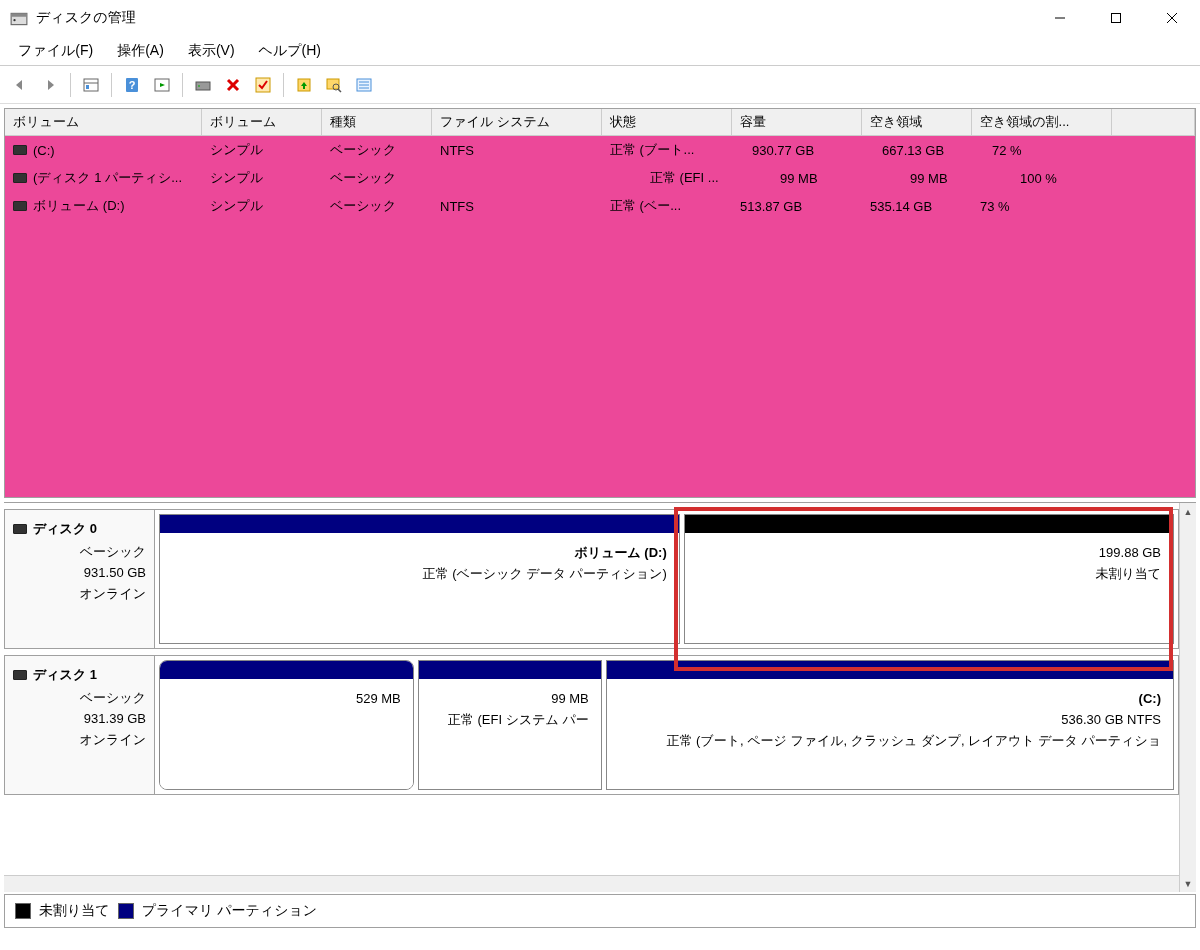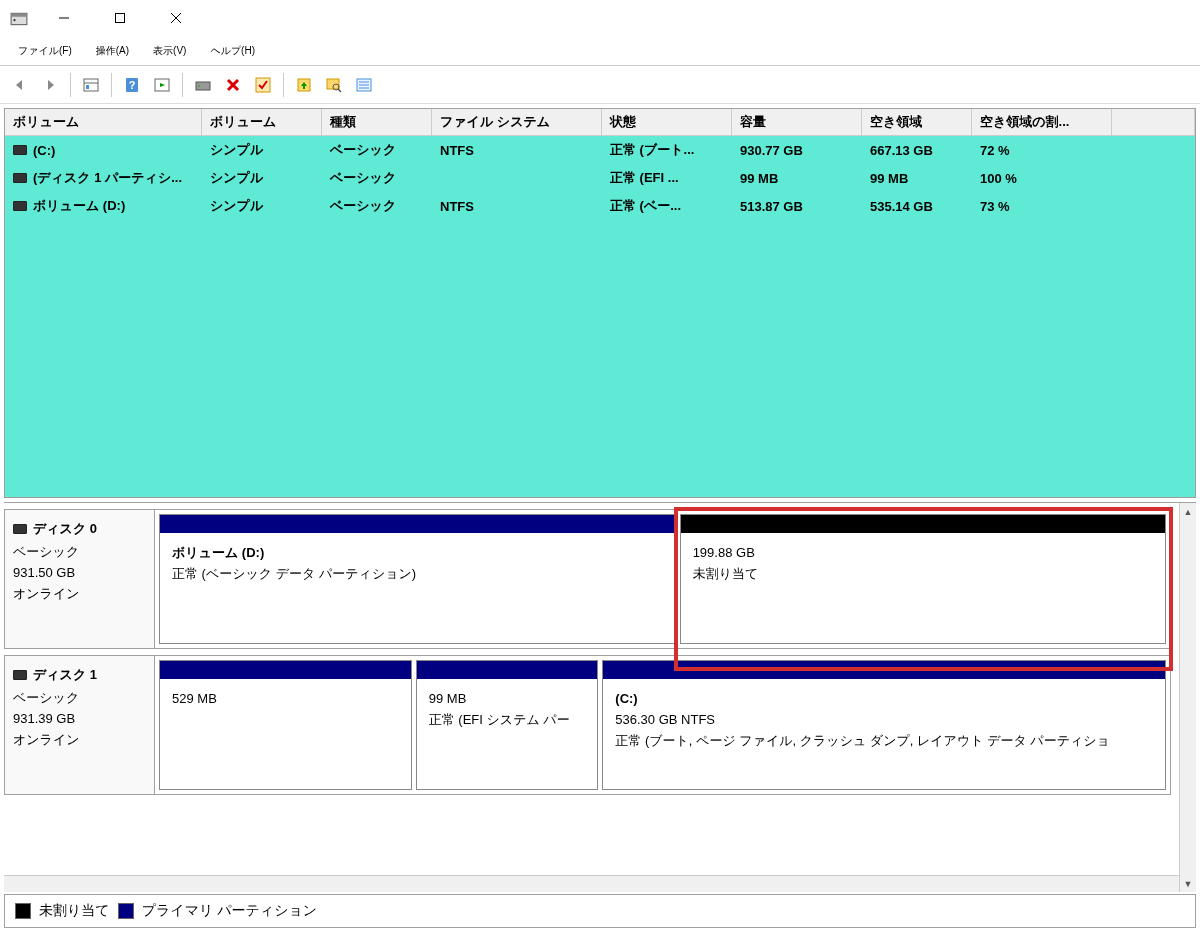--- a/index.html
+++ b/index.html
@@ -7,29 +7,29 @@
 
 
 .titlebar { height: 36px; display: flex; align-items: center; padding: 0 0 0 10px; background: #fff; }
 .titlebar .app-icon { width: 16px; height: 16px; margin-right: 10px; }
 .titlebar .title { flex: 1; font-size: 14px; }
 .titlebar .win-controls { display: flex; }
 .win-btn { width: 56px; height: 36px; display: flex; align-items: center; justify-content: center; cursor: default; }
 
 
 .menubar { height: 30px; display: flex; align-items: stretch; padding: 0 6px; background: #fff; border-bottom: 1px solid #ccc; }
-.menu-item { padding: 0 12px; display: flex; align-items: center; cursor: default; font-size: 10px; }
+.menu-item { padding: 0 12px; display: flex; align-items: center; cursor: default; font-size: 14px; }
 
 
 .toolbar { height: 38px; display: flex; align-items: center; padding: 0 6px; gap: 2px; background: #fff; border-bottom: 1px solid #ddd; }
 .tbtn { width: 28px; height: 28px; display: flex; align-items: center; justify-content: center; cursor: default; }
 .tsep { width: 1px; height: 24px; background: #ccc; margin: 0 4px; }
 
 
-.vol-table { border: 1px solid #a0a0a0; margin: 4px; height: 390px; overflow: auto; background: #5eead4; font-weight: bold; }
+.vol-table { border: 1px solid #a0a0a0; margin: 4px; height: 390px; overflow: auto; background: #ec4899; }
 .vol-header { display: flex; background: #f0f0f0; border-bottom: 1px solid #ccc; }
 .vol-header .col { border-right: 1px solid #ccc; padding: 4px 8px; font-size: 13px; white-space: nowrap; overflow: hidden; text-overflow: ellipsis; position: relative; }
 .vol-row { display: flex; padding: 3px 0; }
 .vol-row .col { padding: 2px 8px; white-space: nowrap; overflow: hidden; text-overflow: ellipsis; display: flex; align-items: center; gap: 6px; }
 .disk-ico { width: 14px; height: 10px; background: #333; border: 1px solid #222; border-radius: 1px; display: inline-block; }
 
 
 .disk-area { border-top: 1px solid #a0a0a0; margin: 0 4px; position: relative; background: #fff; }
 .disk-row { display: flex; border: 1px solid #a0a0a0; margin-bottom: 6px; background: #fff; min-height: 140px; }
 .disk-label { width: 150px; padding: 10px 8px; border-right: 1px solid #a0a0a0; background: #f9f9f9; }
@@ -61,20 +61,21 @@
 <body>
 
 <div class="titlebar">
   <span class="app-icon">
     <svg class="ico" viewBox="0 0 16 16">
         <rect x="1" y="3" width="14" height="10" fill="#ddd" stroke="#666"></rect>
         <rect x="1" y="3" width="14" height="3" fill="#888"></rect>
         <circle cx="4" cy="9" r="1" fill="#333"></circle>
       </svg>
   </span>
+  <span class="title">ディスクの管理</span>
   <div class="win-controls">
     <div class="win-btn">
         <svg width="12" height="12">
           <line x1="1" y1="6" x2="11" y2="6" stroke="#000" stroke-width="1"></line>
         </svg>
       </div>
     <div class="win-btn">
         <svg width="12" height="12">
           <rect x="1.5" y="1.5" width="9" height="9" fill="none" stroke="#000" stroke-width="1"></rect>
         </svg>
@@ -185,33 +186,33 @@
   <div id="vol-rows">
       <div class="vol-row">
         <div class="col" style="width: 197px;">
           <span class="disk-ico"></span>
           <span>(C:)</span>
         </div>
         <div class="col" style="width: 120px;">シンプル</div>
         <div class="col" style="width: 110px;">ベーシック</div>
         <div class="col" style="width: 170px;">NTFS</div>
         <div class="col" style="width: 130px; text-align: right;">正常 (ブート...</div>
-        <div class="col" style="width: 130px;">930.77 GB</div>
+        <div class="col" style="width: 130px; margin-left: 12px;">930.77 GB</div>
         <div class="col" style="width: 110px;">667.13 GB</div>
         <div class="col" style="width: 140px; text-align: center;">72 %</div>
       </div>
       <div class="vol-row">
         <div class="col" style="width: 197px;">
           <span class="disk-ico"></span>
           <span>(ディスク 1 パーティシ...</span>
         </div>
         <div class="col" style="width: 120px;">シンプル</div>
         <div class="col" style="width: 110px;">ベーシック</div>
         <div class="col" style="width: 170px;"></div>
-        <div class="col" style="width: 130px;">正常 (EFI ...</div>
+        <div class="col" style="width: 130px; margin-left: 40px;">正常 (EFI ...</div>
         <div class="col" style="width: 130px;">99 MB</div>
         <div class="col" style="width: 110px;">99 MB</div>
         <div class="col" style="width: 140px;">100 %</div>
       </div>
       <div class="vol-row">
         <div class="col" style="width: 197px;">
           <span class="disk-ico"></span>
           <span>ボリューム (D:)</span>
         </div>
         <div class="col" style="width: 120px;">シンプル</div>
@@ -219,21 +220,21 @@
         <div class="col" style="width: 170px;">NTFS</div>
         <div class="col" style="width: 130px;">正常 (ベー...</div>
         <div class="col" style="width: 130px;">513.87 GB</div>
         <div class="col" style="width: 110px;">535.14 GB</div>
         <div class="col" style="width: 140px;">73 %</div>
       </div>
     </div>
 </div>
 
 <div class="disk-area" style="position:relative; height:390px;">
-  <div style="position:absolute; inset:0 17px 17px 0; overflow:hidden; padding:6px 8px 0 0;" id="disk-rows">
+  <div style="position:absolute; inset:0 17px 17px 0; overflow:hidden; padding:6px 0 0 0;text-align:right;" id="disk-rows">
       <div class="disk-row">
         <div class="disk-label">
           <div class="dname">
             <span class="disk-ico"></span>
             <span>ディスク 0</span>
           </div>
           <div class="dline">ベーシック</div>
           <div class="dline">931.50 GB</div>
           <div class="dline">オンライン</div>
         </div>
@@ -258,21 +259,21 @@
         <div class="disk-label">
           <div class="dname">
             <span class="disk-ico"></span>
             <span>ディスク 1</span>
           </div>
           <div class="dline">ベーシック</div>
           <div class="dline">931.39 GB</div>
           <div class="dline">オンライン</div>
         </div>
         <div class="disk-map">
-          <div class="part" style="flex: 250 0 0px;">
+          <div class="part" style="flex: 250 0 0px; border-radius: 8px;">
             <div class="part-header primary"></div>
             <div class="part-body">
               <div>529 MB</div>
             </div>
           </div>
           <div class="part" style="flex: 180 0 0px;">
             <div class="part-header primary"></div>
             <div class="part-body">
               <div>99 MB</div>
               <div>正常 (EFI システム パー</div>

